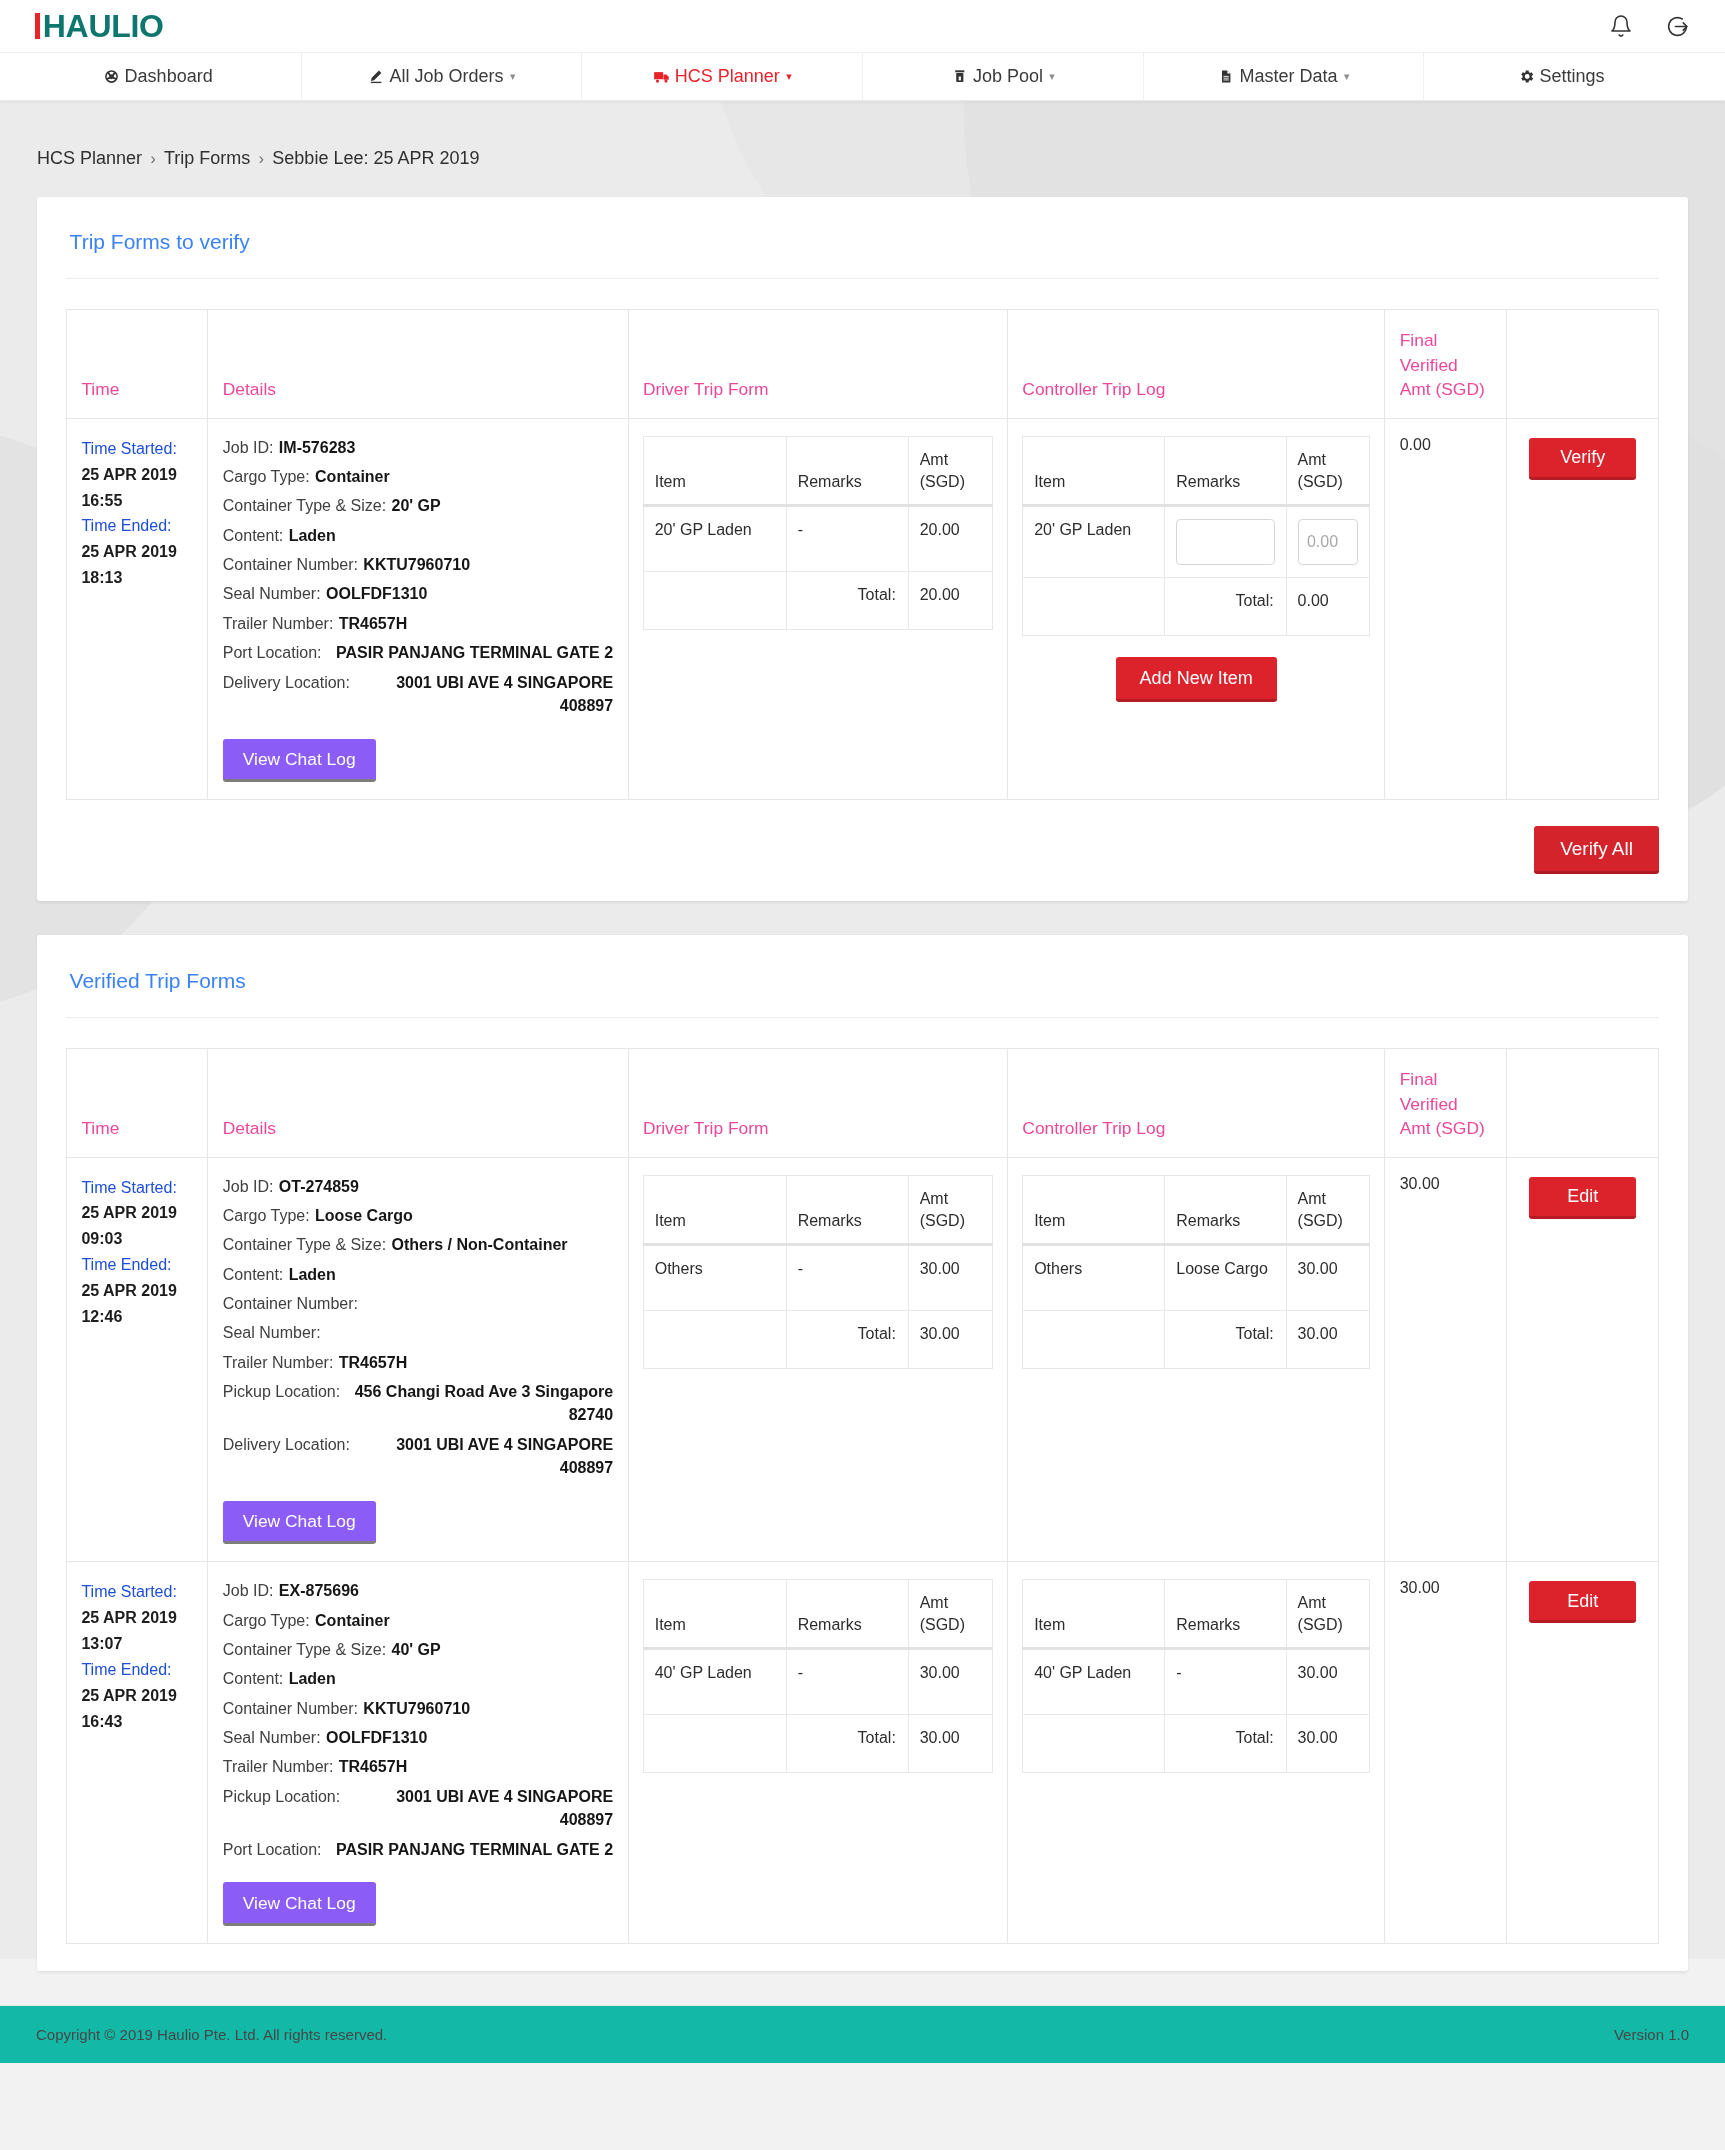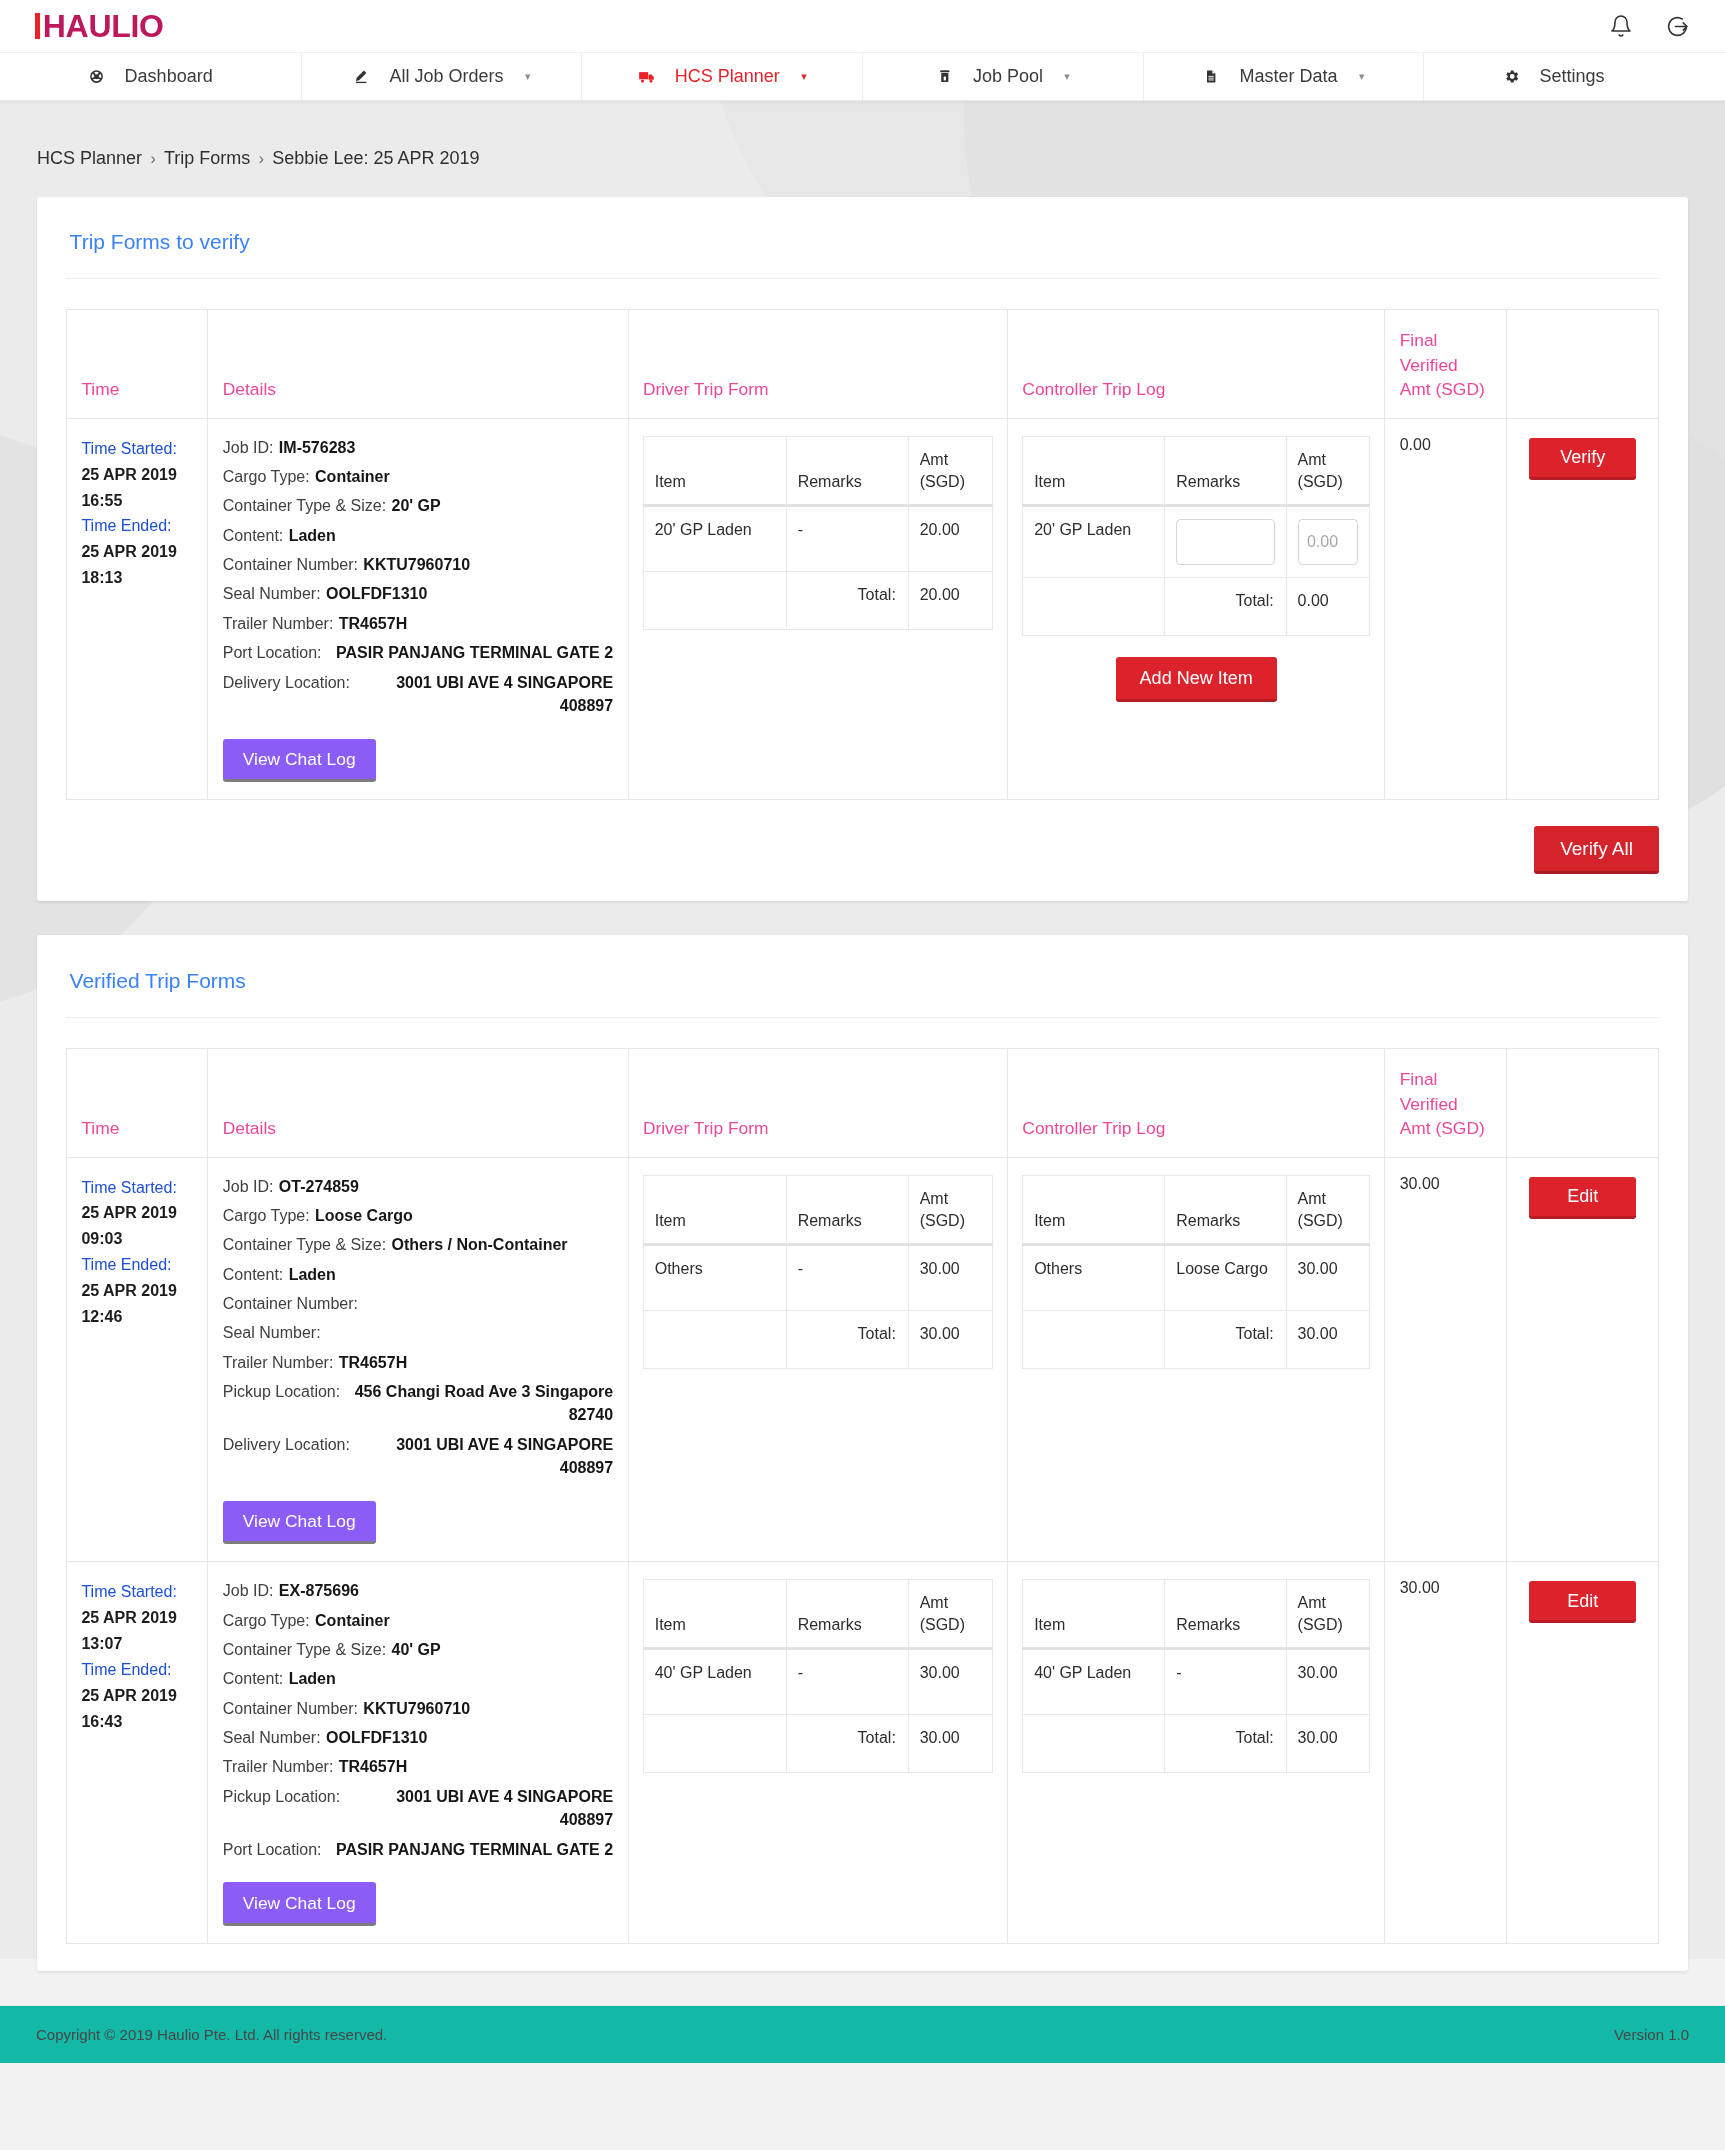--- a/index.html
+++ b/index.html
@@ -29,21 +29,21 @@
     align-items: center;
     justify-content: space-between;
     padding: 0 34px 0 35px;
   }
 
   .logo {
     font-family: "Liberation Sans", sans-serif;
     font-size: 32px;
     font-weight: 700;
     letter-spacing: -0.3px;
-    color: #be185d;
+    color: #0f766e;
     line-height: 1;
     display: flex;
     align-items: center;
     justify-content: flex-end;
   }
   .logo .bar {
     display: inline-block;
     width: 5.4px;
     height: 26px;
     background: #e8232a;
@@ -76,21 +76,21 @@
     box-shadow: 0 1.8px 3.6px rgba(0,0,0,0.045);
     display: flex;
     height: 49px;
     padding: 0 21px;
   }
   .nav-item {
     flex: 1;
     display: flex;
     align-items: center;
     justify-content: center;
-    gap: 19px;
+    gap: 4px;
     font-size: 18px;
     color: #3b3b3b;
     border-left: 1.2px solid #efefef;
     cursor: pointer;
     user-select: none;
   }
   .nav-item:first-child { border-left: none; }
   .nav-item.active { color: #e8232a; }
   .nav-item .nav-ico {
     display: inline-flex;

